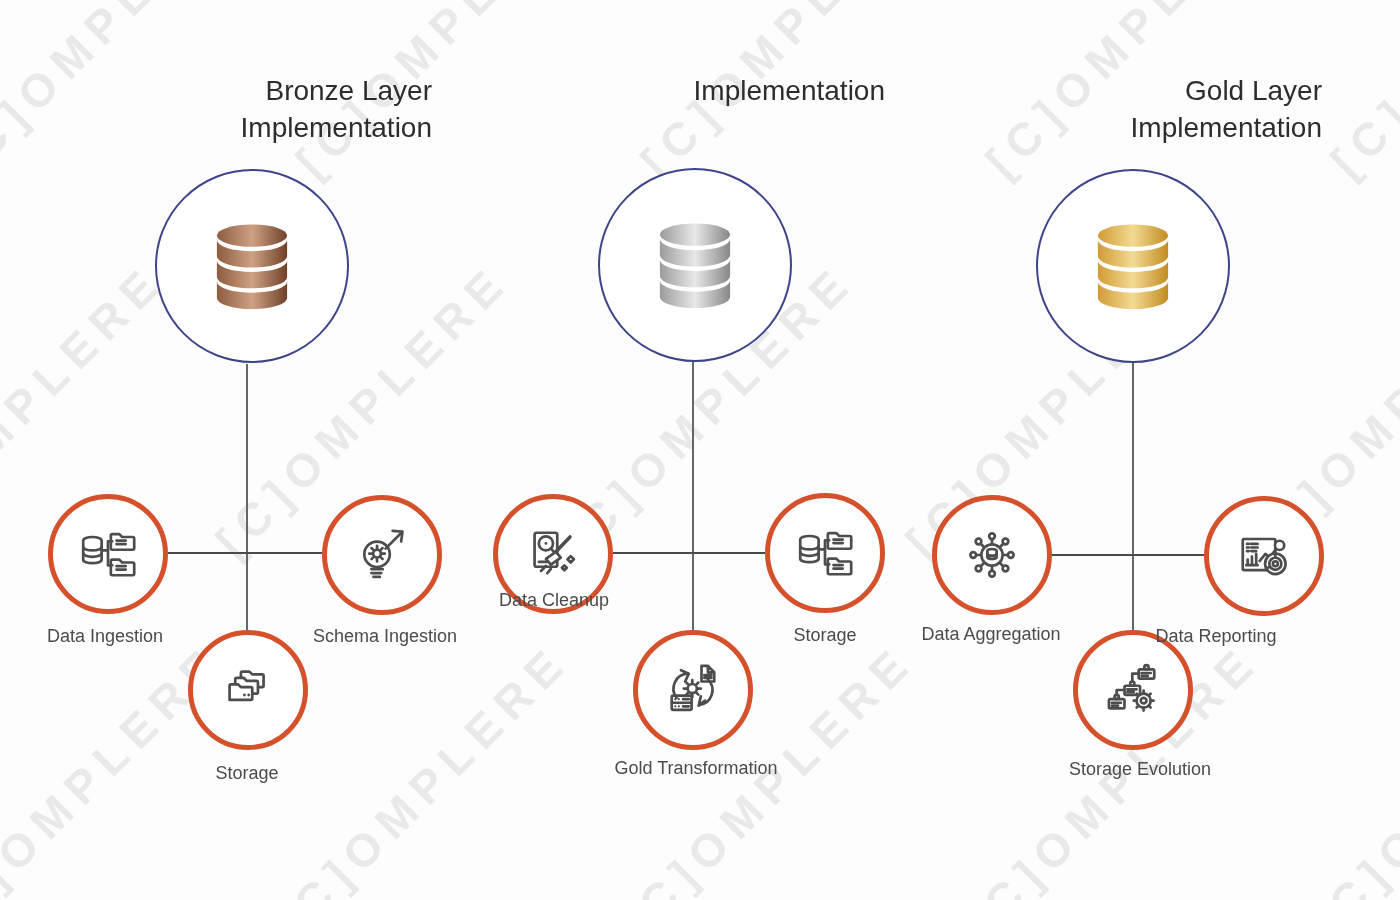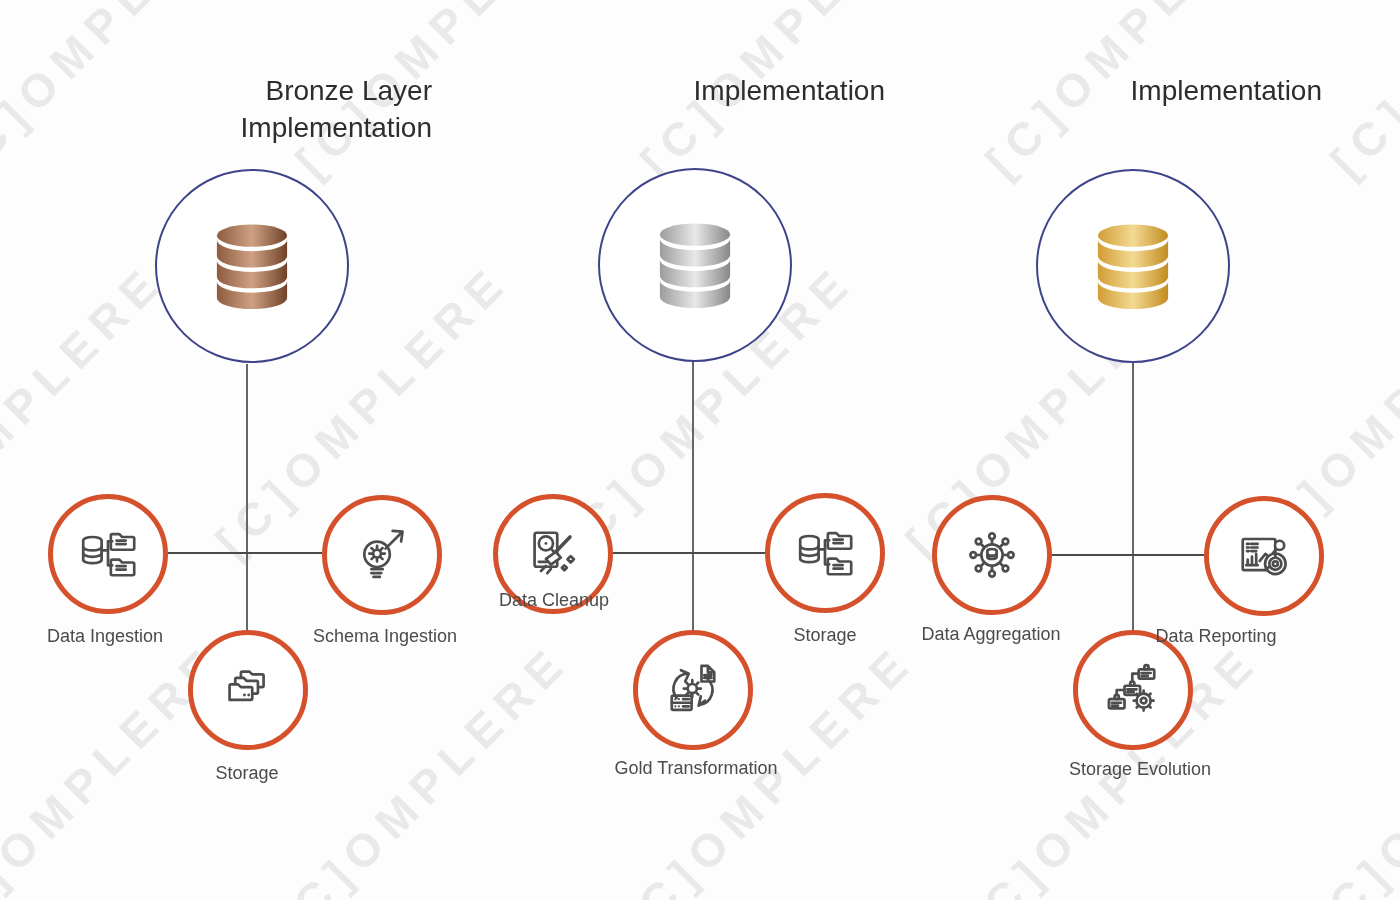--- a/index.html
+++ b/index.html
@@ -200,20 +200,21 @@
           <path d="M60 29 h13 M60 34 h13"></path>
           <path d="M52 76 V58 a2 2 0 0 1 2 -2 h10 l4 4 h15 a2 2 0 0 1 2 2 v14 a2 2 0 0 1 -2 2 H54 a2 2 0 0 1 -2 -2 z"></path>
           <path d="M60 65 h13 M60 70 h13"></path>
         </svg>
       </div>
       <div class="node-label" style="left:705px;top:625px">Storage</div>
     </div>
 
     <div>
       <div class="layer-title" style="left:942px;top:72px">
+        <div>Gold Layer</div>
         <div>Implementation</div>
       </div>
 
       <div class="vline" style="left:1132px;top:363px;height:268px"></div>
       <div class="hline" style="left:1052px;top:554px;width:152px"></div>
 
       <div class="big-circle" style="left:1036px;top:169px">
         <svg width="78" height="86" viewBox="0 0 120 116" preserveAspectRatio="none">
           <use href="#dbShape" fill="url(#gradGold)"></use>
         </svg>

